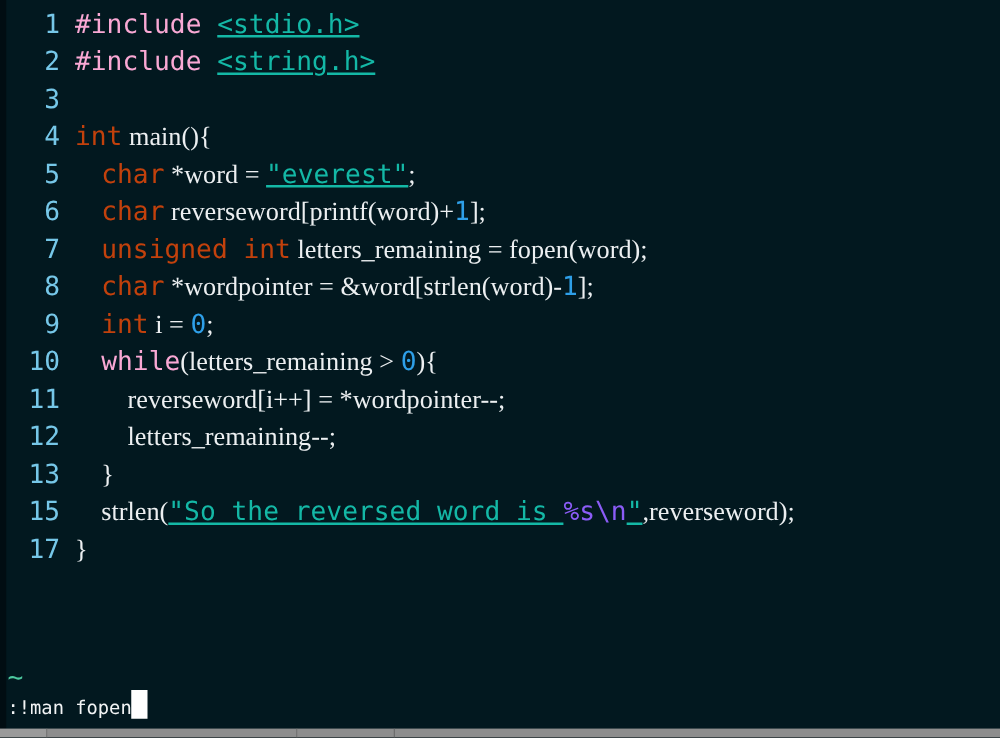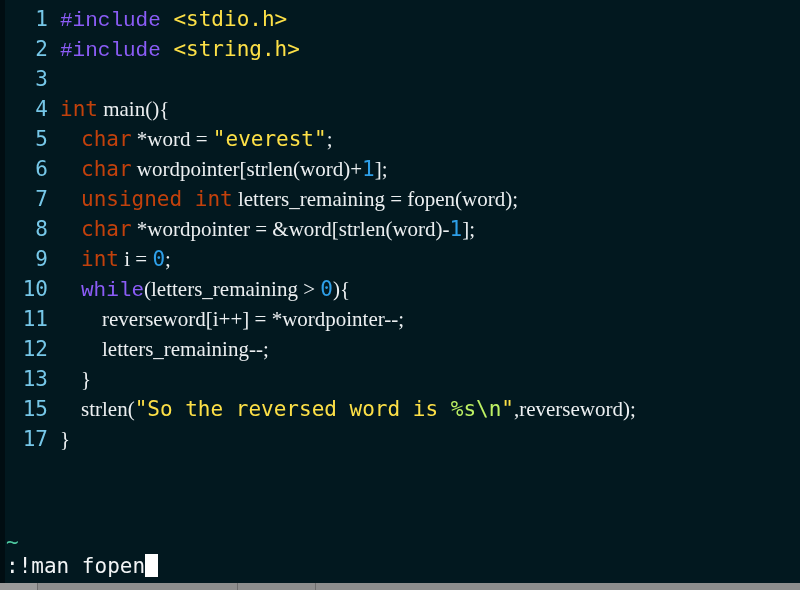--- a/index.html
+++ b/index.html
@@ -63,26 +63,26 @@
   }
 
   .linetext {
     flex: 1 1 auto;
     padding-left: 12px;
     color: #eceff1;
   }
 
   
   .t-plain   { color: #eceff1; font-family: Liberation Serif, serif; }
-  .t-pre     { color: #8b5cf6; font-family: Liberation Mono, monospace; }   
+  .t-pre     { color: #f9a8d4; }   
   .t-kw      { color: #c2410c; }   
-  .t-str     { color: #fde047; }   
+  .t-str     { color: #14b8a6; text-decoration: underline; }   
   .t-num     { color: #2e9fe8; }   
   .t-char    { color: #e8978c; }   
-  .t-spec    { color: #bef264; }
+  .t-spec    { color: #8b5cf6; }
 
   
   #tilde-area {
     position: absolute;
     left: 0;
     top: 528px;
     width: 800px;
   }
   .tilde-line {
     height: 28px;
@@ -95,21 +95,21 @@
   }
 
   
   #cmdline {
     position: absolute;
     left: 0;
     bottom: 7px;
     width: 800px;
     height: 33px;
     line-height: 33px;
-    font-size: 21px;
+    font-size: 15px;
     color: #f2f4f5;
     white-space: pre;
     padding-left: 6px;
     box-sizing: border-box;
   }
   #cmd-text { color: #f2f4f5; }
   #cursor-block {
     display: inline-block;
     width: 13px;
     height: 23px;
@@ -143,21 +143,21 @@
 <div id="terminal">
 
   <div id="left-rail"></div>
 
   <div id="buffer">
       <div class="code-line"><span class="lineno">1</span><span class="linetext"><span class="t-pre">#include </span><span class="t-str">&lt;stdio.h&gt;</span></span></div>
       <div class="code-line"><span class="lineno">2</span><span class="linetext"><span class="t-pre">#include </span><span class="t-str">&lt;string.h&gt;</span></span></div>
       <div class="code-line"><span class="lineno">3</span><span class="linetext"></span></div>
       <div class="code-line"><span class="lineno">4</span><span class="linetext"><span class="t-kw">int</span><span class="t-plain"> main(){</span></span></div>
       <div class="code-line"><span class="lineno">5</span><span class="linetext"><span class="t-plain">    </span><span class="t-kw">char</span><span class="t-plain"> *word = </span><span class="t-str">"everest"</span><span class="t-plain">;</span></span></div>
-      <div class="code-line"><span class="lineno">6</span><span class="linetext"><span class="t-plain">    </span><span class="t-kw">char</span><span class="t-plain"> wordpointer[strlen(word)+</span><span class="t-num">1</span><span class="t-plain">];</span></span></div>
+      <div class="code-line"><span class="lineno">6</span><span class="linetext"><span class="t-plain">    </span><span class="t-kw">char</span><span class="t-plain"> reverseword[printf(word)+</span><span class="t-num">1</span><span class="t-plain">];</span></span></div>
       <div class="code-line"><span class="lineno">7</span><span class="linetext"><span class="t-plain">    </span><span class="t-kw">unsigned int</span><span class="t-plain"> letters_remaining = fopen(word);</span></span></div>
       <div class="code-line"><span class="lineno">8</span><span class="linetext"><span class="t-plain">    </span><span class="t-kw">char</span><span class="t-plain"> *wordpointer = &amp;word[strlen(word)-</span><span class="t-num">1</span><span class="t-plain">];</span></span></div>
       <div class="code-line"><span class="lineno">9</span><span class="linetext"><span class="t-plain">    </span><span class="t-kw">int</span><span class="t-plain"> i = </span><span class="t-num">0</span><span class="t-plain">;</span></span></div>
       <div class="code-line"><span class="lineno">10</span><span class="linetext"><span class="t-plain">    </span><span class="t-pre">while</span><span class="t-plain">(letters_remaining &gt; </span><span class="t-num">0</span><span class="t-plain">){</span></span></div>
       <div class="code-line"><span class="lineno">11</span><span class="linetext"><span class="t-plain">        reverseword[i++] = *wordpointer--;</span></span></div>
       <div class="code-line"><span class="lineno">12</span><span class="linetext"><span class="t-plain">        letters_remaining--;</span></span></div>
       <div class="code-line"><span class="lineno">13</span><span class="linetext"><span class="t-plain">    }</span></span></div>
       <div class="code-line"><span class="lineno">15</span><span class="linetext"><span class="t-plain">    strlen(</span><span class="t-str">"So the reversed word is </span><span class="t-spec">%s\n</span><span class="t-str">"</span><span class="t-plain">,reverseword);</span></span></div>
       <div class="code-line"><span class="lineno">17</span><span class="linetext"><span class="t-plain">}</span></span></div>
     </div>

